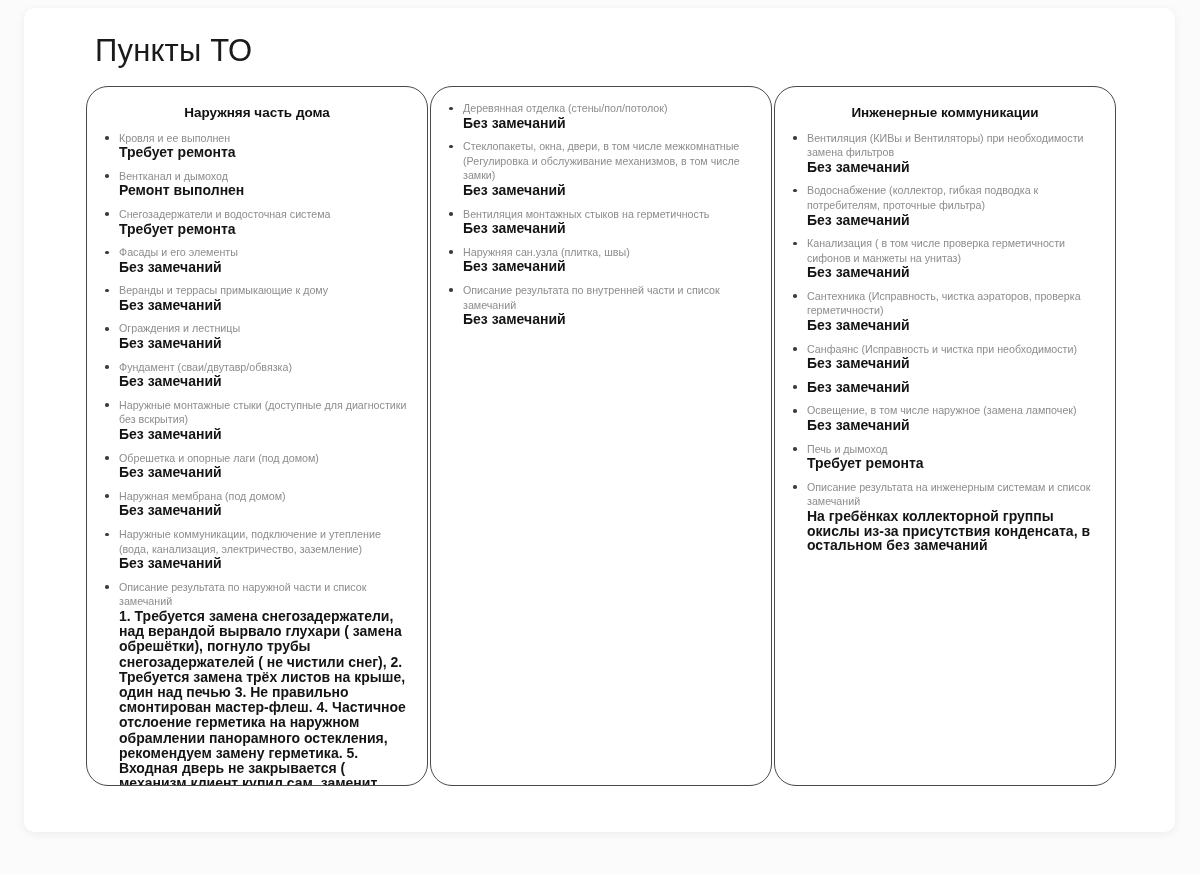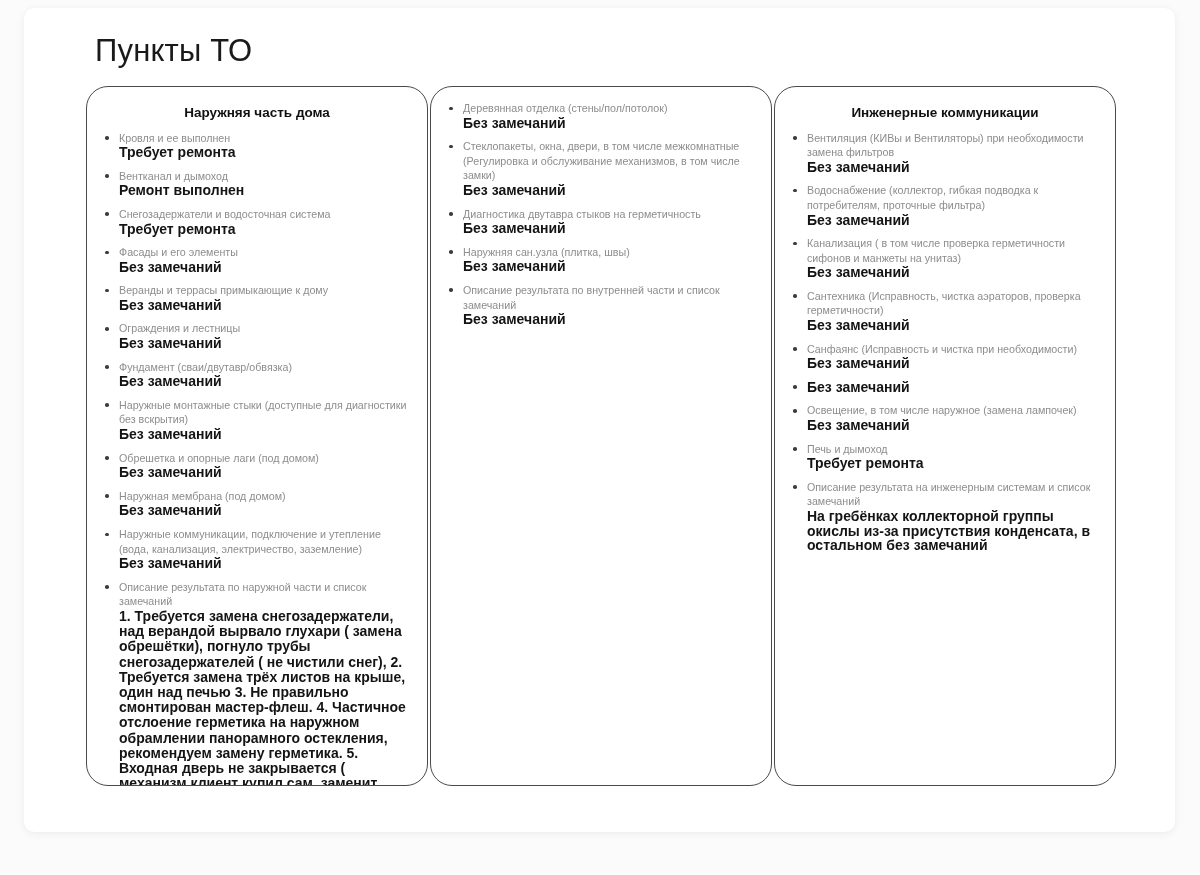--- a/index.html
+++ b/index.html
@@ -198,21 +198,21 @@
           <span class="item-label">Деревянная отделка (стены/пол/потолок)</span>
           <span class="item-value">Без замечаний</span>
         </li>
         <li class="item">
           <span class="bullet"></span>
           <span class="item-label">Стеклопакеты, окна, двери, в том числе межкомнатные (Регулировка и обслуживание механизмов, в том числе замки)</span>
           <span class="item-value">Без замечаний</span>
         </li>
         <li class="item">
           <span class="bullet"></span>
-          <span class="item-label">Диагностика двутавра стыков на герметичность</span>
+          <span class="item-label">Вентиляция монтажных стыков на герметичность</span>
           <span class="item-value">Без замечаний</span>
         </li>
         <li class="item">
           <span class="bullet"></span>
           <span class="item-label">Наружняя сан.узла (плитка, швы)</span>
           <span class="item-value">Без замечаний</span>
         </li>
         <li class="item">
           <span class="bullet"></span>
           <span class="item-label">Описание результата по внутренней части и список замечаний</span>

